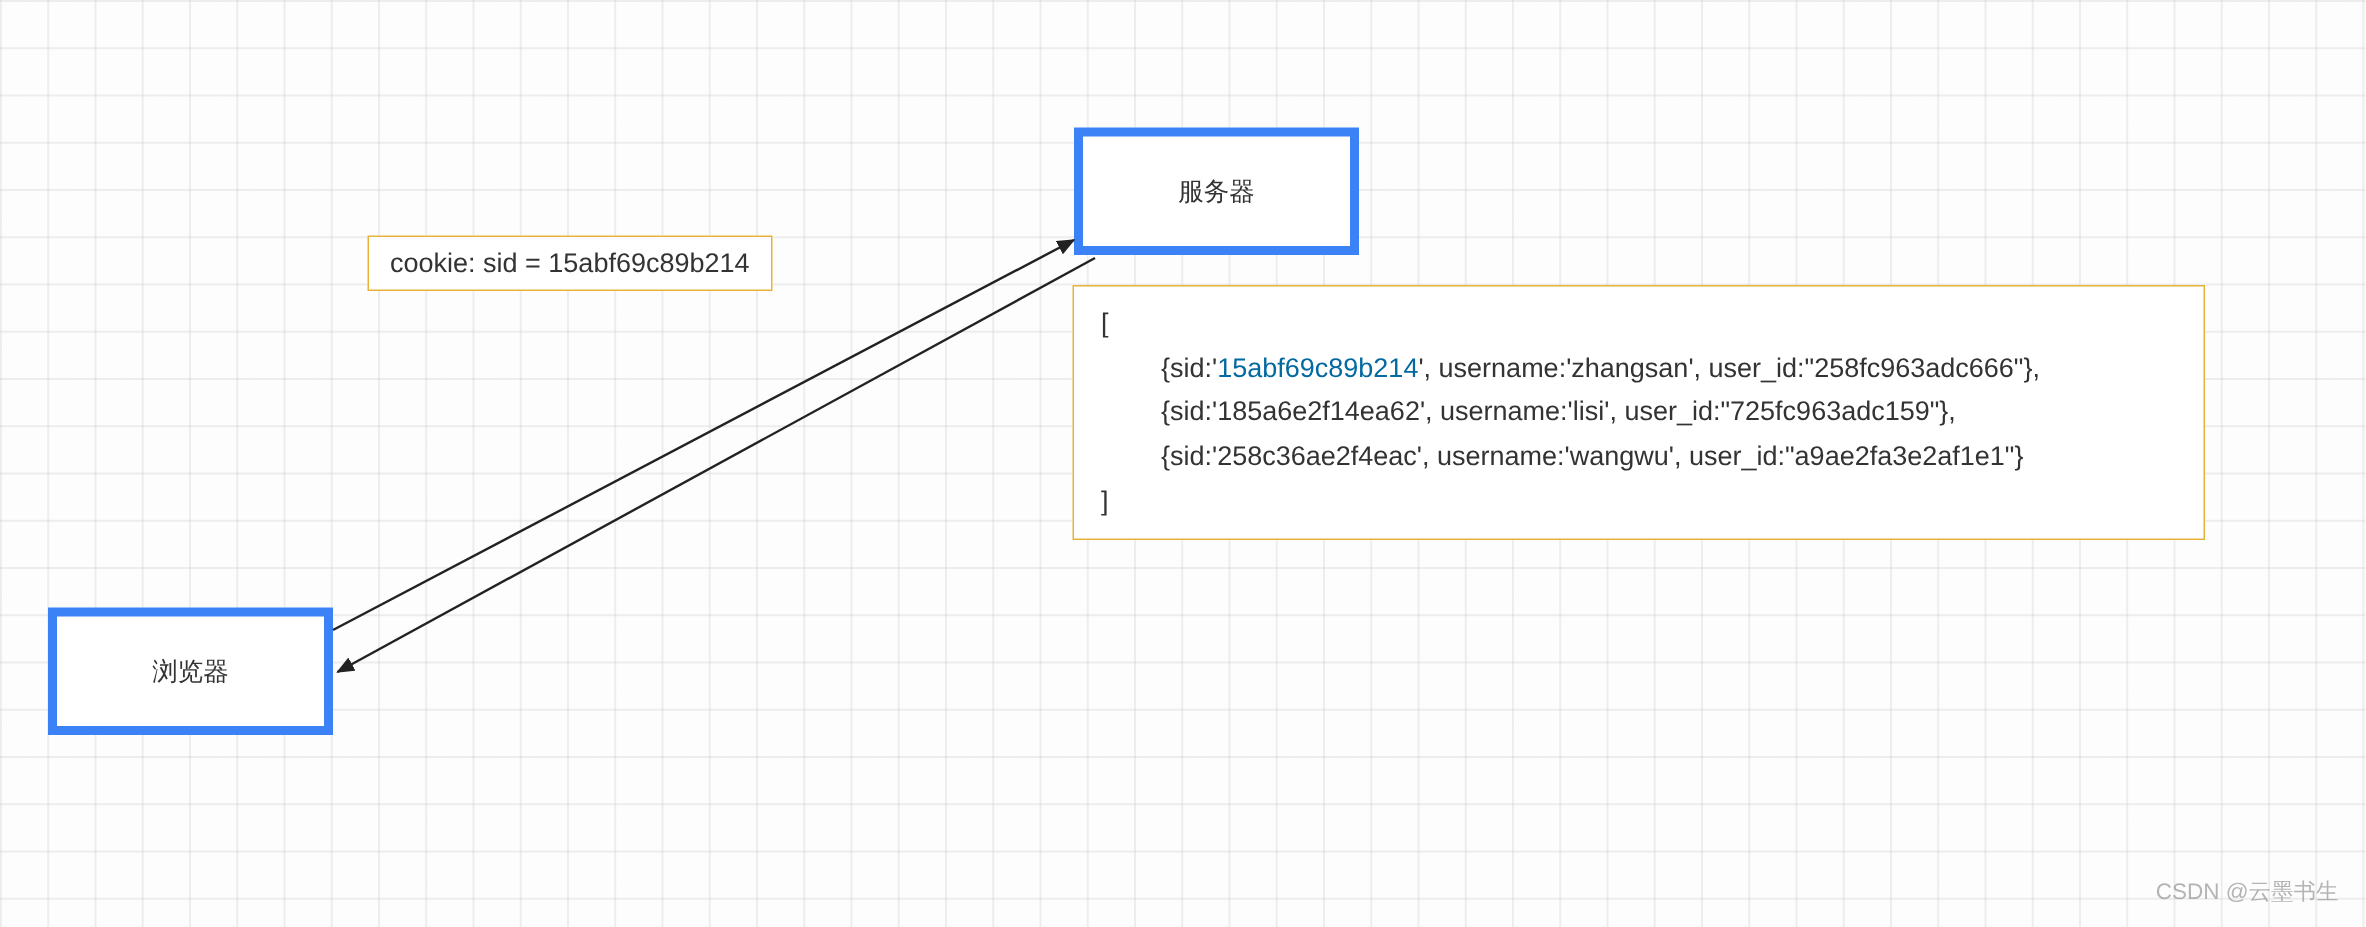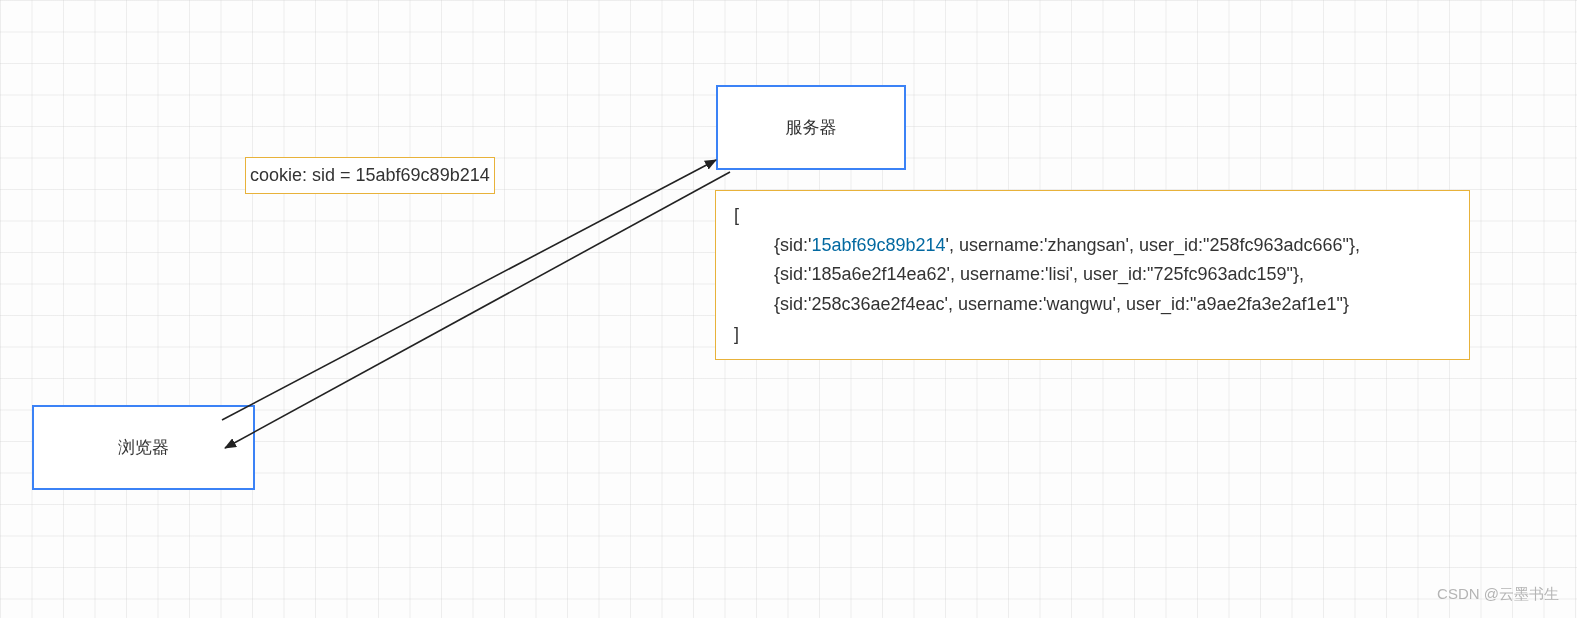--- a/index.html
+++ b/index.html
@@ -13,46 +13,46 @@
       background-image:
         linear-gradient(rgba(200,200,200,0.3) 1px, transparent 1px),
         linear-gradient(90deg, rgba(200,200,200,0.3) 1px, transparent 1px);
       background-size: 31.5px 31.5px;
       position: relative;
       overflow: hidden;
     }
     .box {
       position: absolute;
       background: #fff;
-      border: 2px solid #3b82f6;
+      border: 6px solid #3b82f6;
       display: flex;
       align-items: center;
       justify-content: center;
       font-size: 17px;
       color: #333;
     }
     .server-box {
       left: 716px;
       top: 85px;
       width: 190px;
       height: 85px;
     }
     .browser-box {
       left: 32px;
       top: 405px;
-      width: 223px;
+      width: 190px;
       height: 85px;
     }
     .cookie-box {
       position: absolute;
       left: 245px;
       top: 157px;
       border: 1.5px solid #e8b23a;
       background: #fff;
-      padding: 7px 4px;
+      padding: 7px 14px;
       font-size: 18px;
       color: #333;
       white-space: nowrap;
     }
     .sessions-box {
       position: absolute;
       left: 715px;
       top: 190px;
       width: 755px;
       border: 1.5px solid #e8b23a;

